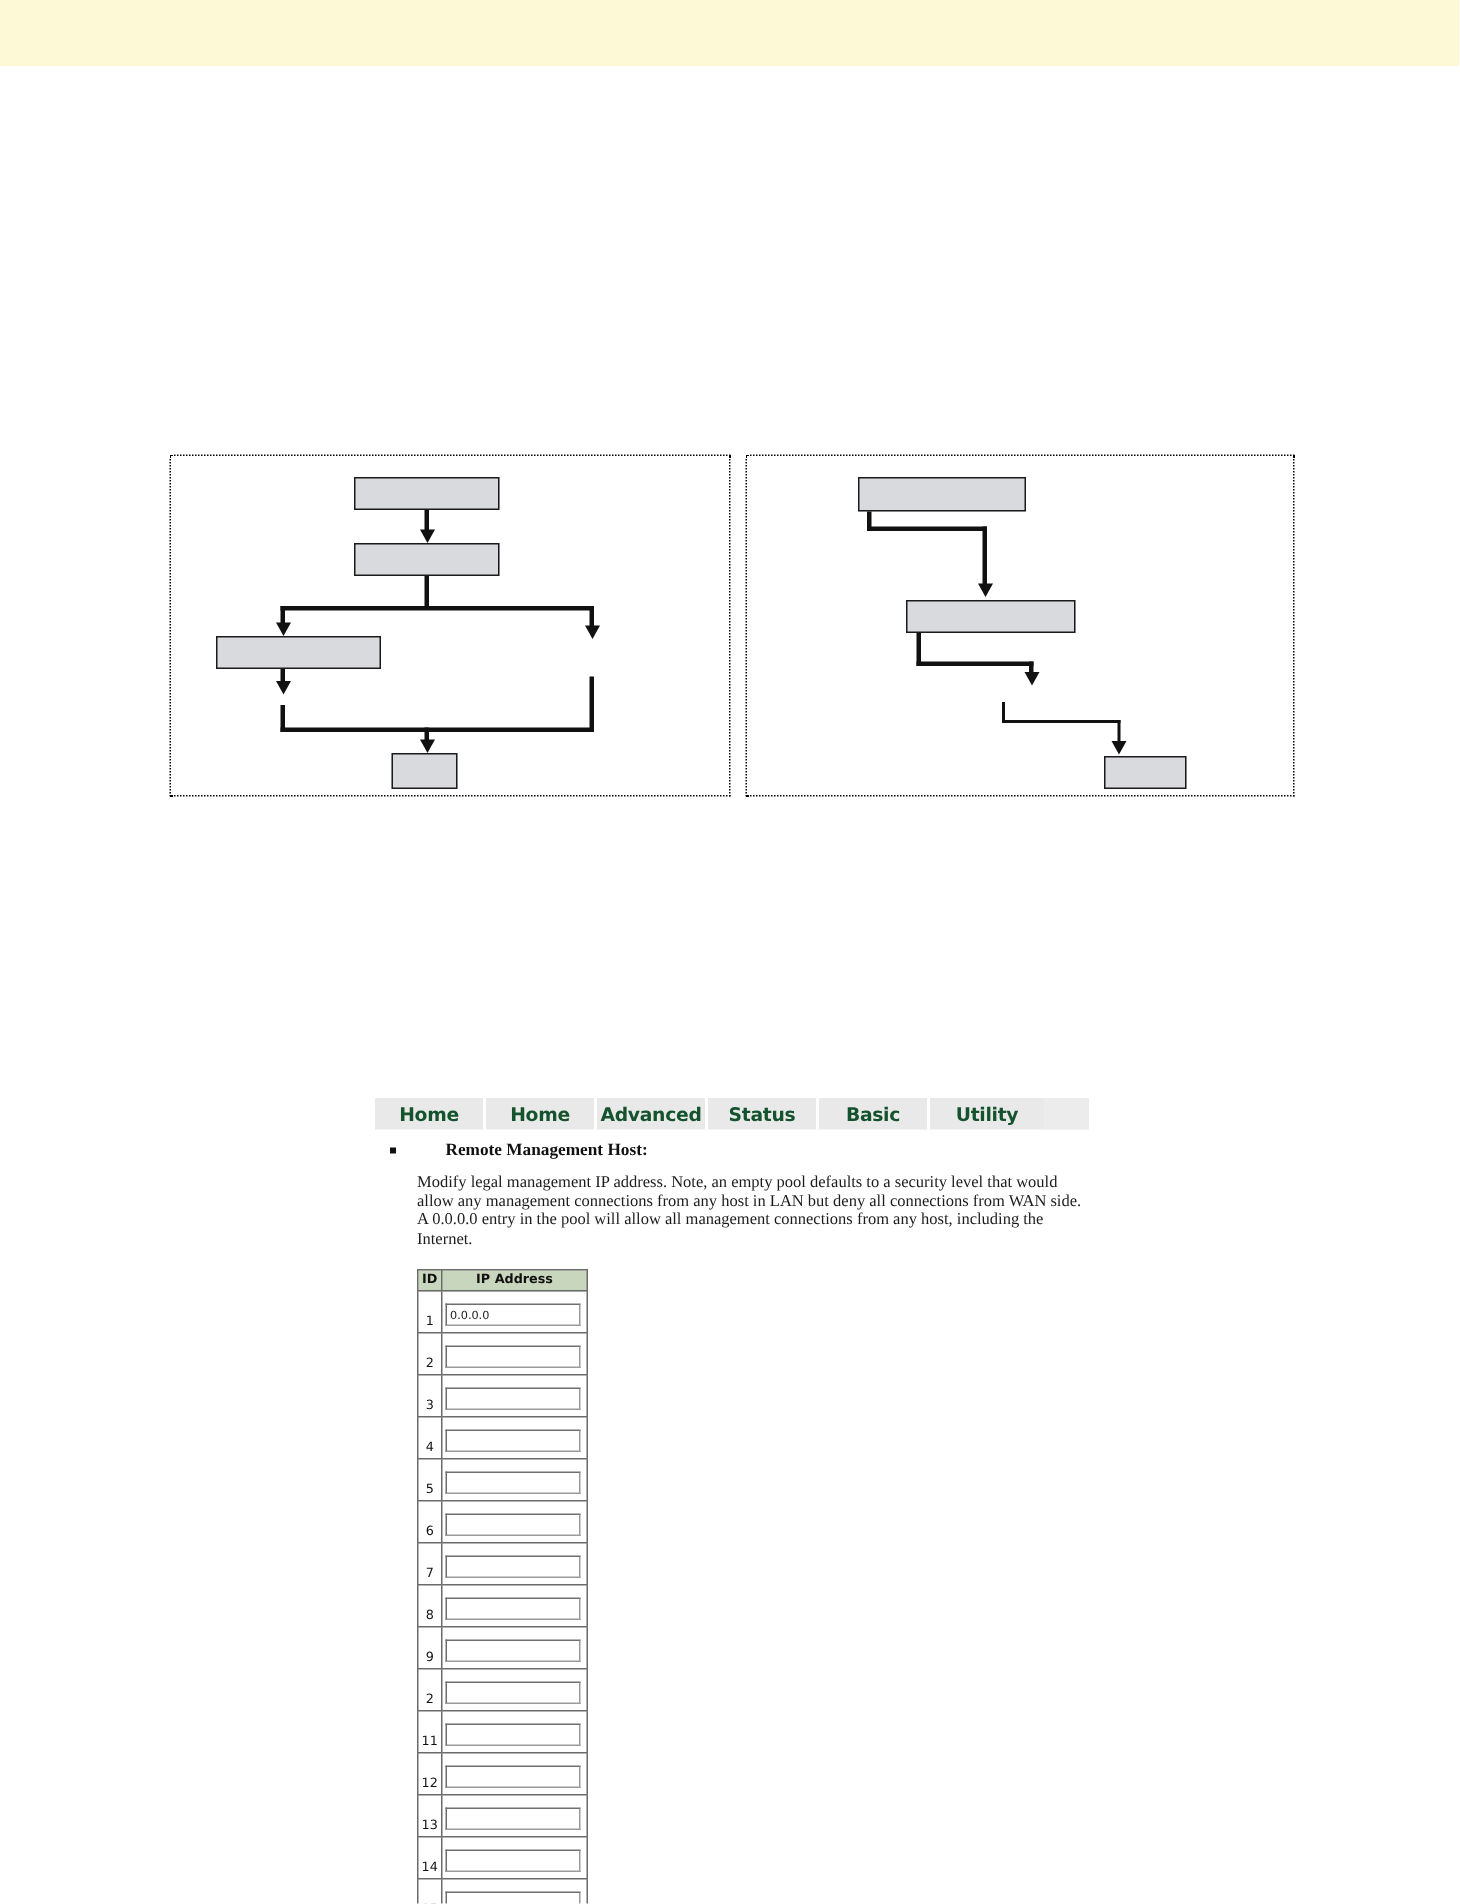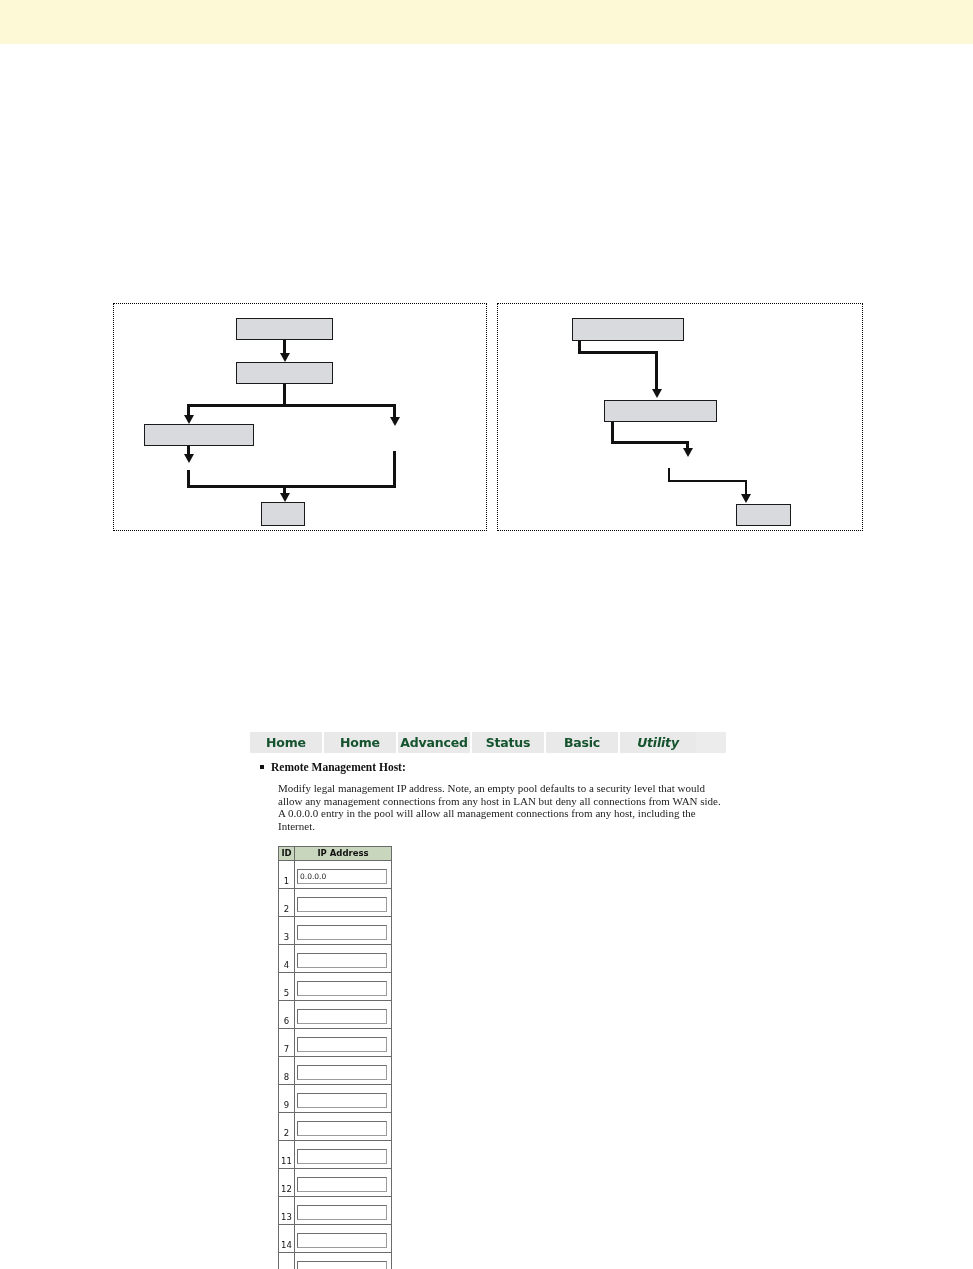--- a/index.html
+++ b/index.html
@@ -105,20 +105,21 @@
 
   .section-heading {
     display: flex;
     align-items: center;
     margin-top: 8px;
     padding-left: 10px;
     font-family: "Liberation Serif", serif;
     font-weight: bold;
     font-size: 11.5px;
     color: #111111;
+    gap: 26px;
   }
   .bullet-square {
     width: 4px;
     height: 4px;
     background: #111111;
     margin-right: 7px;
     flex: 0 0 auto;
   }
 
   .description {
@@ -258,21 +259,21 @@
       <div class="nav-item" style="width: 72px;">Home</div>
       <div class="nav-sep"></div>
       <div class="nav-item" style="width: 72px;">Home</div>
       <div class="nav-sep"></div>
       <div class="nav-item" style="width: 72px;">Advanced</div>
       <div class="nav-sep"></div>
       <div class="nav-item" style="width: 72px;">Status</div>
       <div class="nav-sep"></div>
       <div class="nav-item" style="width: 72px;">Basic</div>
       <div class="nav-sep"></div>
-      <div class="nav-item" style="width: 76px; font-style: italic;">Utility</div>
+      <div class="nav-item" style="width: 76px;">Utility</div>
       <div class="nav-tail"></div>
     </div>
 
   <div class="section-heading">
     <span class="bullet-square"></span>
     <span>Remote Management Host:</span>
   </div>
 
   <div class="description">Modify legal management IP address. Note, an empty pool defaults to a security level that would allow any management connections from any host in LAN but deny all connections from WAN side. A 0.0.0.0 entry in the pool will allow all management connections from any host, including the Internet.</div>
 

